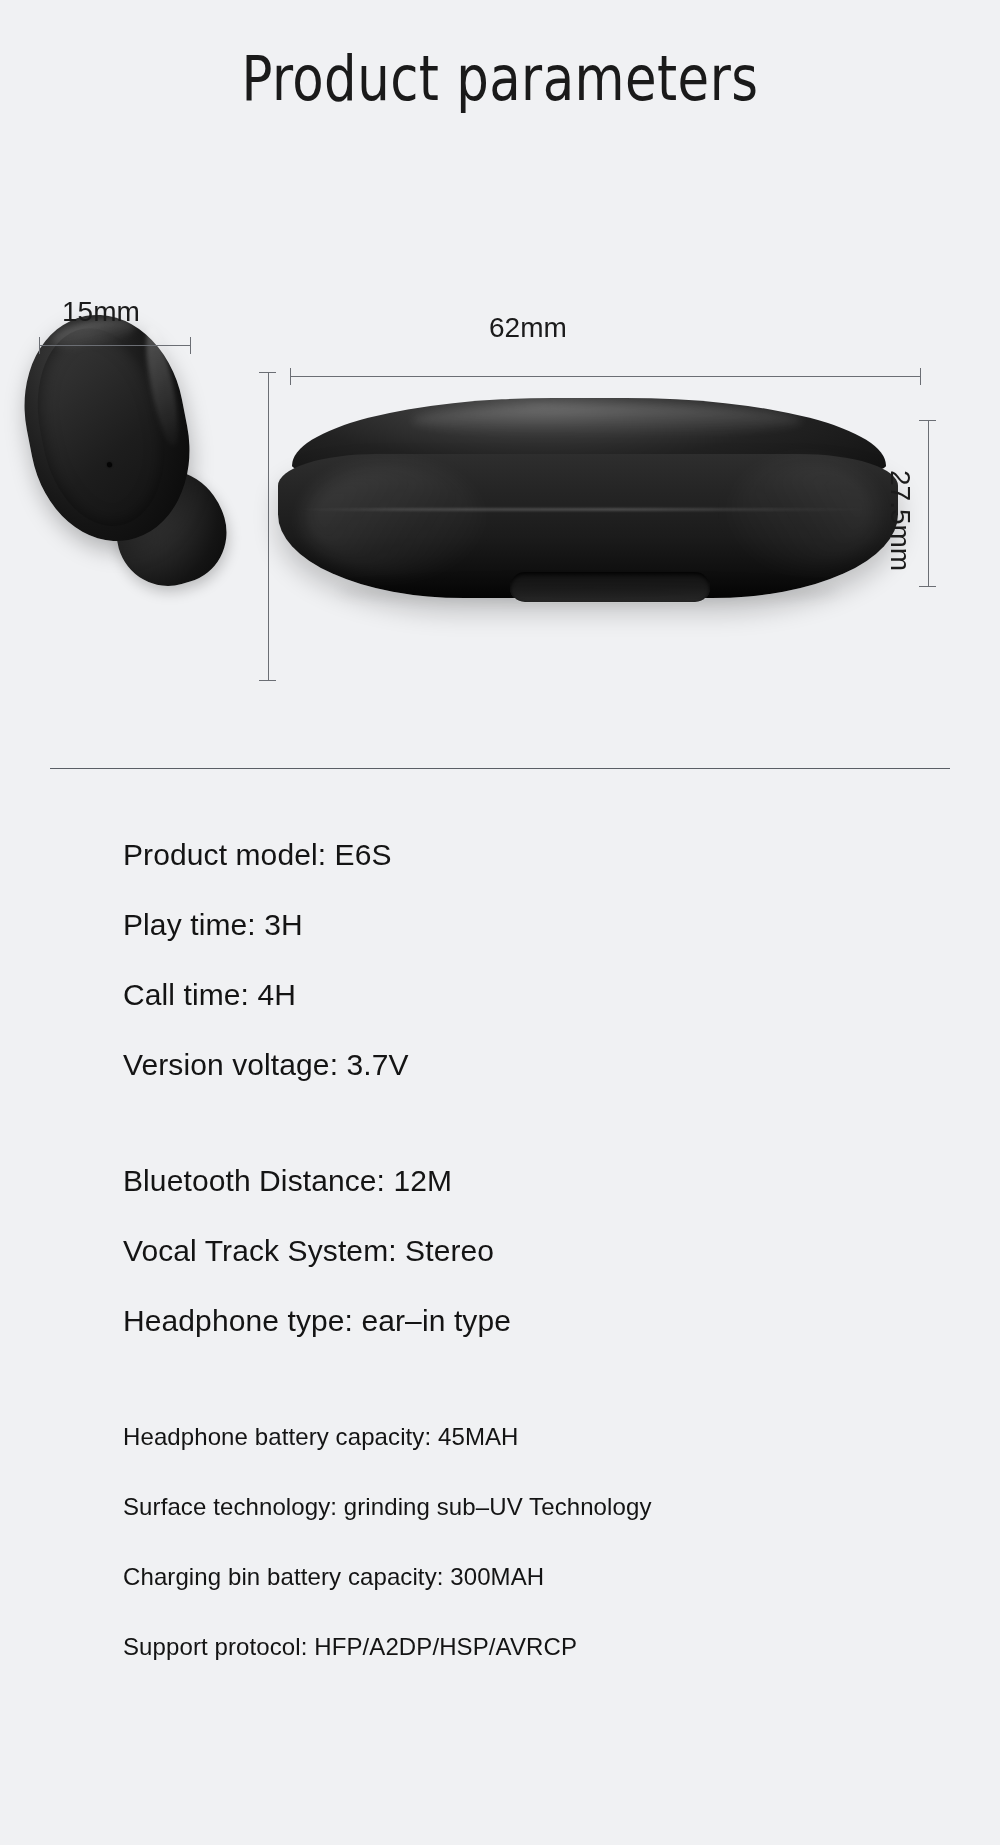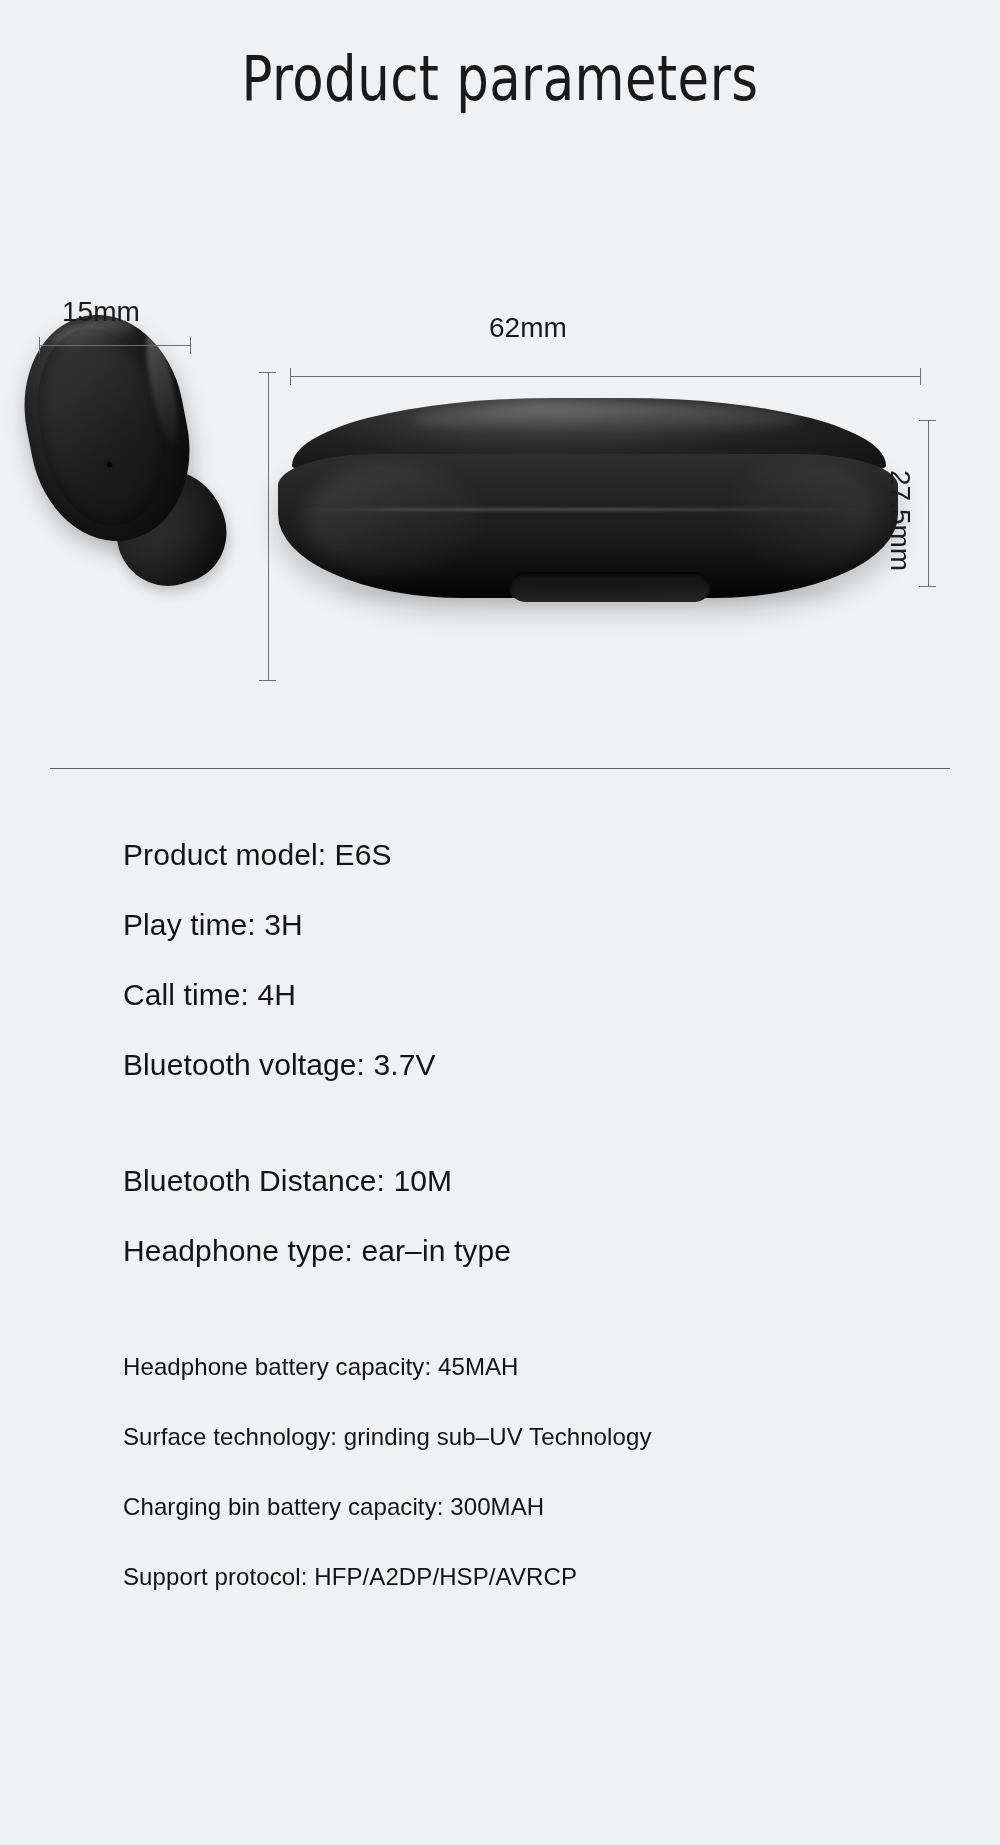--- a/index.html
+++ b/index.html
@@ -351,25 +351,26 @@
 </div>
 
 <div class="divider"></div>
 
 <div class="specs">
 
   <div class="spec-group">
     <div class="spec-line">Product model: E6S</div>
     <div class="spec-line">Play time: 3H</div>
     <div class="spec-line">Call time: 4H</div>
-    <div class="spec-line">Bluetooth voltage: 3.7V</div>
+    <div class="spec-line">Version voltage: 3.7V</div>
   </div>
 
   <div class="spec-group">
-    <div class="spec-line">Bluetooth Distance: 10M</div>
+    <div class="spec-line">Bluetooth Distance: 12M</div>
+    <div class="spec-line">Vocal Track System: Stereo</div>
     <div class="spec-line">Headphone type: ear–in type</div>
   </div>
 
   <div class="spec-group compact">
     <div class="spec-line">Headphone battery capacity: 45MAH</div>
     <div class="spec-line">Surface technology: grinding sub–UV Technology</div>
     <div class="spec-line">Charging bin battery capacity: 300MAH</div>
     <div class="spec-line">Support protocol: HFP/A2DP/HSP/AVRCP</div>
   </div>
 </div>

